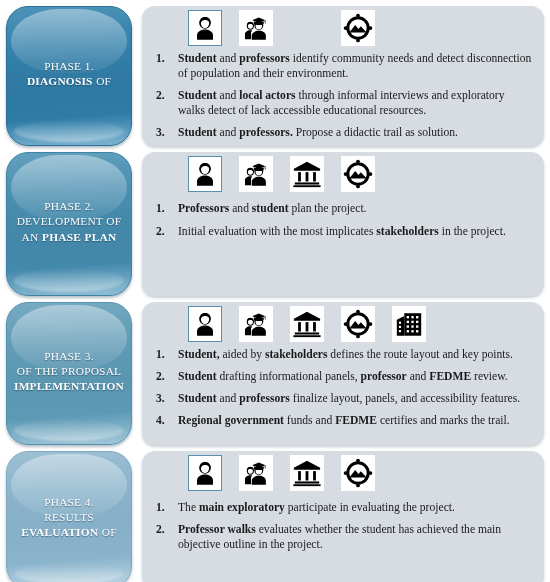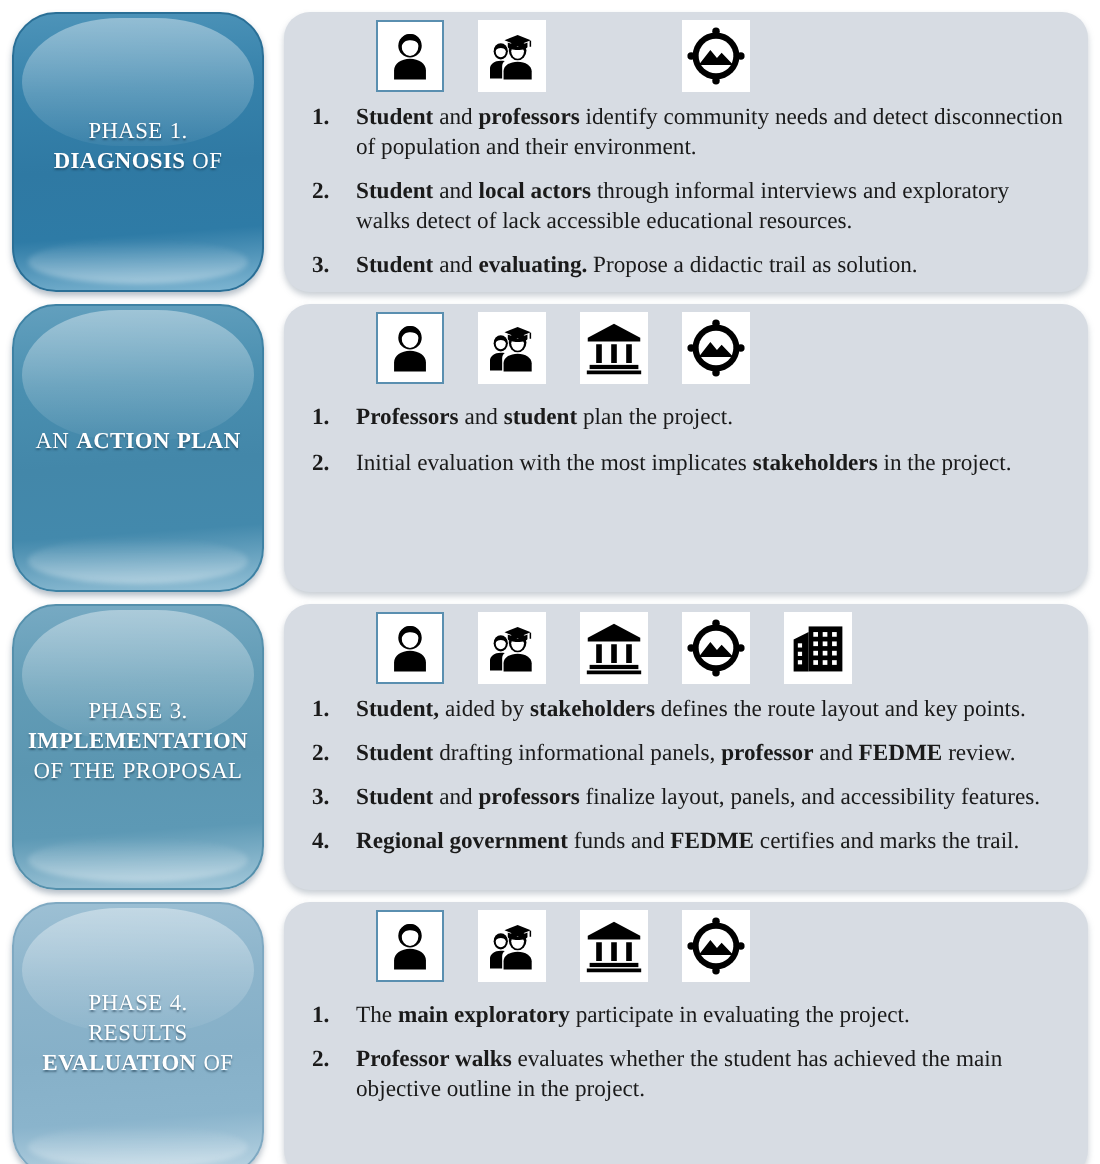--- a/index.html
+++ b/index.html
@@ -190,29 +190,31 @@
           <div class="step">
             <div class="num">1.</div>
             <div class="txt"><b>Student</b> and <b>professors</b> identify community needs and detect disconnection of population and their environment.</div>
           </div>
           <div class="step">
             <div class="num">2.</div>
             <div class="txt"><b>Student</b> and <b>local actors</b> through informal interviews and exploratory walks detect of lack accessible educational resources.</div>
           </div>
           <div class="step">
             <div class="num">3.</div>
-            <div class="txt"><b>Student</b> and <b>evaluating.</b> Propose a didactic trail as solution.</div>
+            <div class="txt"><b>Student</b> and <b>professors.</b> Propose a didactic trail as solution.</div>
           </div>
         </div>
       </div>
     </div>
     <div class="phase-row r2">
       <div class="phase-box box-2">
         <div class="lbl">
-          <div>AN <b>ACTION PLAN</b></div>
+          <div>PHASE 2.</div>
+          <div>DEVELOPMENT OF</div>
+          <div>AN <b>PHASE PLAN</b></div>
         </div>
       </div>
       <div class="content-panel">
         <div class="icon-strip">
           <div class="icon-cell framed">
             <svg width="30" height="30" viewBox="0 0 64 64" xmlns="http://www.w3.org/2000/svg">
               <circle cx="32" cy="21" r="12.5" fill="#000"></circle>
               <path d="M32 10.5c-5.5 0-9.5 4.2-9.5 10 0 1.6.3 3.2.9 4.6 1.1-3.4 4.3-5.6 8.6-5.6s7.5 2.2 8.6 5.6c.6-1.4.9-3 .9-4.6 0-5.8-4-10-9.5-10z" fill="#fff" opacity="0"></path>
               <ellipse cx="32" cy="21" rx="9" ry="11" fill="#fff"></ellipse>
               <path d="M32 8.5c-6.2 0-10.6 4.6-10.6 11 0 2 .4 3.9 1.1 5.5.3-4.9 2.6-7.6 5.1-8.9 2.3-1.2 6.5-1.4 9.4-.2 2.9 1.2 5 3.9 5.4 9.1.7-1.6 1.1-3.5 1.1-5.5 0-6.4-4.4-11-11.5-11z" fill="#000"></path>
@@ -265,22 +267,22 @@
             <div class="num">2.</div>
             <div class="txt">Initial evaluation with the most implicates <b>stakeholders</b> in the project.</div>
           </div>
         </div>
       </div>
     </div>
     <div class="phase-row r3">
       <div class="phase-box box-3">
         <div class="lbl">
           <div>PHASE 3.</div>
+          <div>OF THE PROPOSAL</div>
           <div><b>IMPLEMENTATION</b></div>
-          <div>OF THE PROPOSAL</div>
         </div>
       </div>
       <div class="content-panel">
         <div class="icon-strip">
           <div class="icon-cell framed">
             <svg width="30" height="30" viewBox="0 0 64 64" xmlns="http://www.w3.org/2000/svg">
               <circle cx="32" cy="21" r="12.5" fill="#000"></circle>
               <path d="M32 10.5c-5.5 0-9.5 4.2-9.5 10 0 1.6.3 3.2.9 4.6 1.1-3.4 4.3-5.6 8.6-5.6s7.5 2.2 8.6 5.6c.6-1.4.9-3 .9-4.6 0-5.8-4-10-9.5-10z" fill="#fff" opacity="0"></path>
               <ellipse cx="32" cy="21" rx="9" ry="11" fill="#fff"></ellipse>
               <path d="M32 8.5c-6.2 0-10.6 4.6-10.6 11 0 2 .4 3.9 1.1 5.5.3-4.9 2.6-7.6 5.1-8.9 2.3-1.2 6.5-1.4 9.4-.2 2.9 1.2 5 3.9 5.4 9.1.7-1.6 1.1-3.5 1.1-5.5 0-6.4-4.4-11-11.5-11z" fill="#000"></path>

